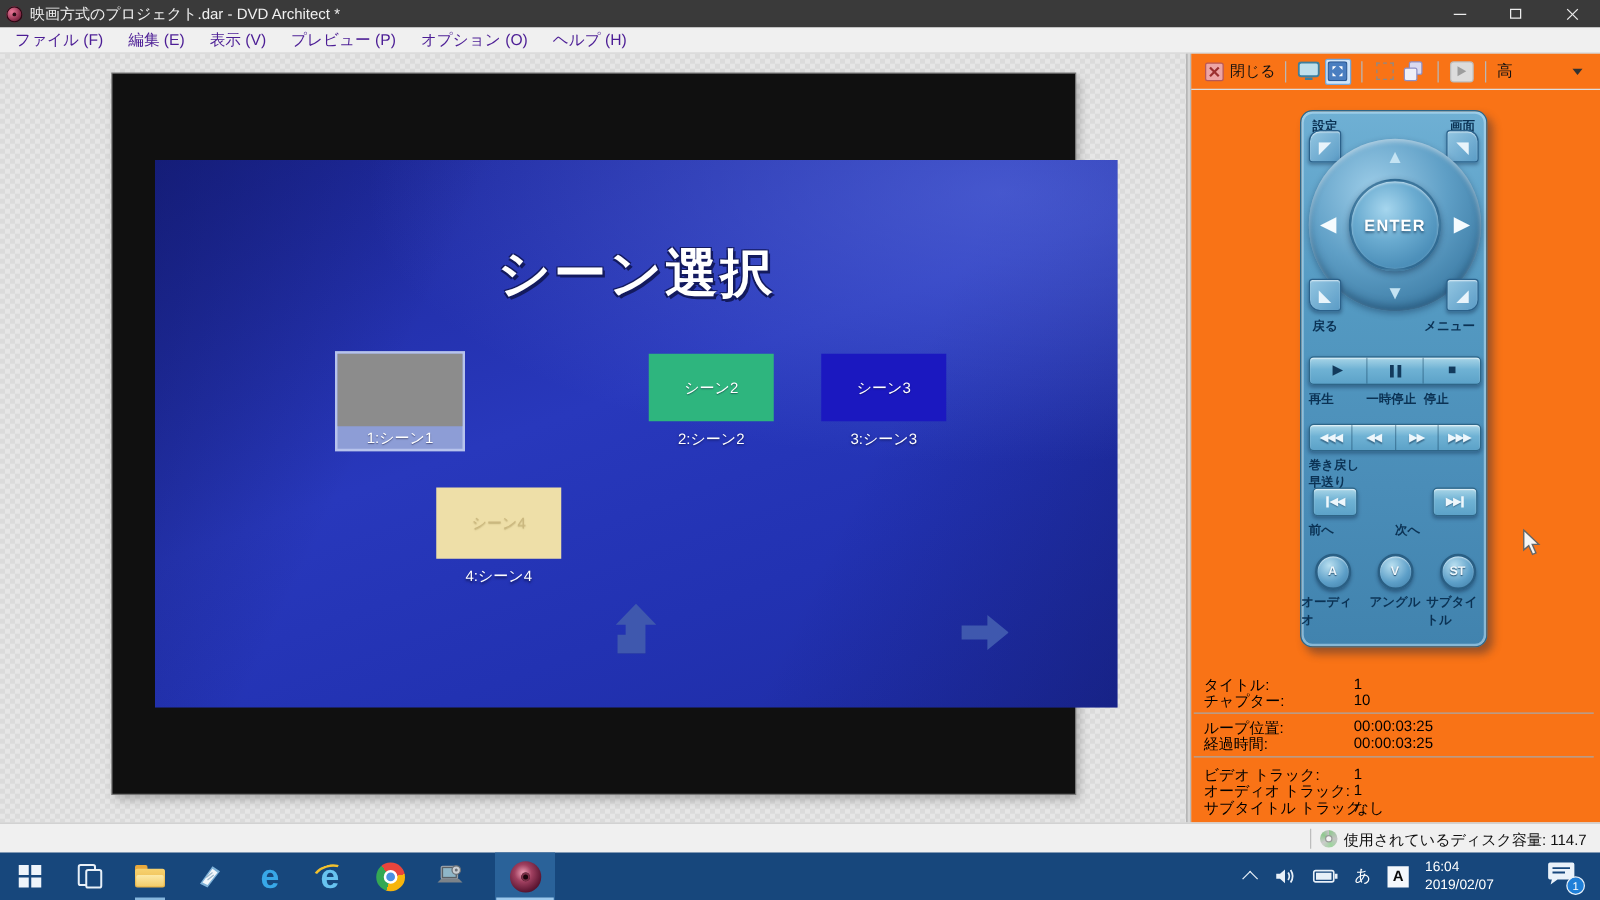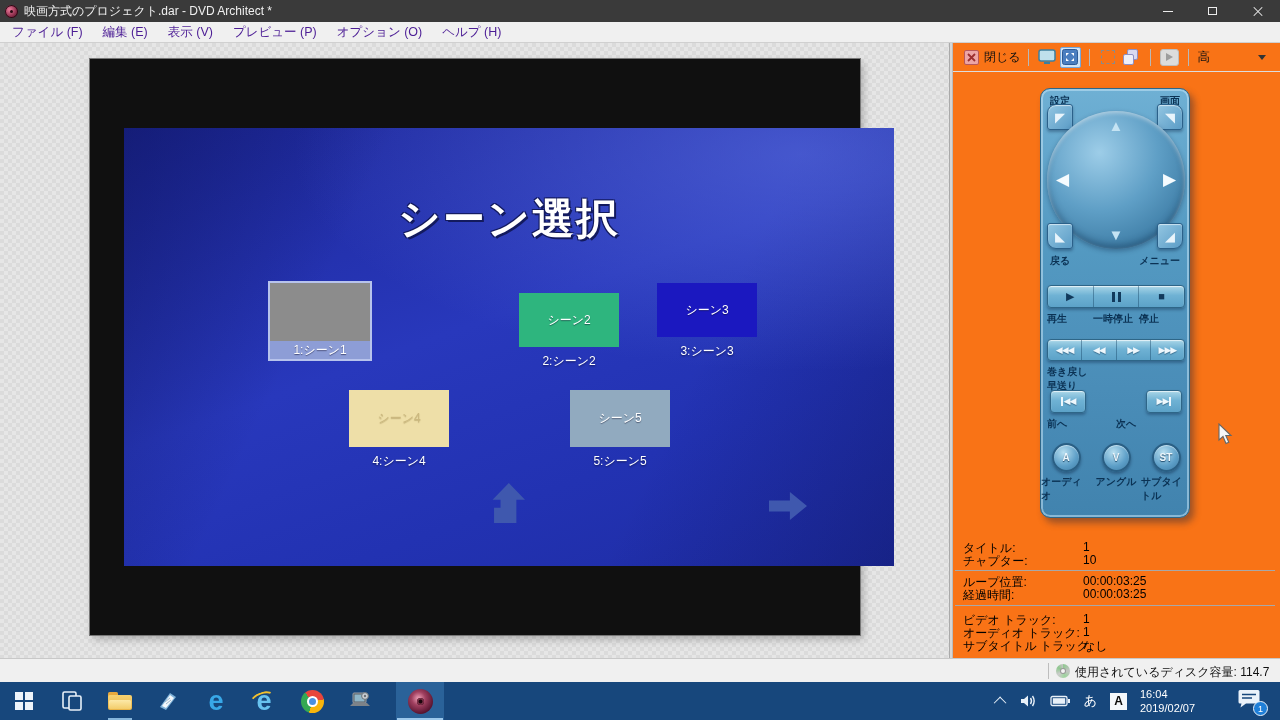--- a/index.html
+++ b/index.html
@@ -46,21 +46,21 @@
   .menu-title { position:absolute; left:0; top:63px; width:100%; text-align:center;
     font-size:42px; font-weight:bold; color:#fff; letter-spacing:2px;
     text-shadow:2px 2px 0 #131a5e, -1px -1px 0 #131a5e, 1px -1px 0 #131a5e, -1px 1px 0 #131a5e; }
 
   
   .scene-thumb { position:relative; width:100px; display:flex; align-items:center; justify-content:center; }
   .scene-thumb-text { font-size:12px; color:#fff; text-shadow:0 1px 1px rgba(0,0,30,0.45); }
   .scene-caption { width:100px; margin-top:6px; text-align:center; font-size:12px; color:#fff;
     text-shadow:0 1px 2px rgba(0,0,30,0.6); }
   .scene-wrap { position:absolute; }
-  .sc2 { left:347px; top:165px;padding-left:48px; } .sc3 { left:533px; top:155px; }
+  .sc2 { left:347px; top:155px;padding-left:48px; } .sc3 { left:533px; top:155px; }
   .sc4 { left:225px; top:262px; } .sc5 { left:446px; top:262px; }
   .sc2 .scene-thumb, .sc3 .scene-thumb { height:54px; }
   .sc4 .scene-thumb, .sc5 .scene-thumb { height:57px; }
   .sc4 .scene-thumb-text { color:#cbb87f; text-shadow:0 1px 1px rgba(120,100,40,0.35); }
   .scene1-wrap { position:absolute; left:144px; top:153px; width:104px; height:80px;
     border:2px solid #b7c3ec; background:#8d9dd6; }
   .scene1-thumb { width:100px; height:58px; }
   .scene1-label { width:100px; height:18px; line-height:18px; text-align:center; font-size:12px;
     color:#fff; text-shadow:0 1px 1px rgba(0,0,40,0.5); }
 
@@ -283,26 +283,20 @@
           <div class="scene-caption">3:シーン3</div>
         </div>
 
         <div class="scene-wrap sc4">
           <div class="scene-thumb" style="background: rgb(238, 223, 168);">
             <span class="scene-thumb-text">シーン4</span>
           </div>
           <div class="scene-caption">4:シーン4</div>
         </div>
 
-        <div class="scene-wrap sc5">
-          <div class="scene-thumb" style="background: rgb(145, 170, 191);">
-            <span class="scene-thumb-text">シーン5</span>
-          </div>
-          <div class="scene-caption">5:シーン5</div>
-        </div>
 
         <div class="nav-up"></div>
         <div class="nav-right"></div>
       </div>
     </div>
   </div>
 
   <div class="splitter"></div>
 
   <div class="rightpanel">
@@ -358,20 +352,23 @@
         </div>
       <div class="corner-btn cb-tr">
           <span>◥</span>
         </div>
 
       <div class="dpad">
         <span class="dpad-arrow da-up">▲</span>
         <span class="dpad-arrow da-down">▼</span>
         <span class="dpad-arrow da-left">◀</span>
         <span class="dpad-arrow da-right">▶</span>
+        <div class="enter-btn">
+          <span class="enter-text">ENTER</span>
+        </div>
       </div>
 
       <div class="corner-btn cb-bl">
           <span>◣</span>
         </div>
       <div class="corner-btn cb-br">
           <span>◢</span>
         </div>
       <span class="r-label" style="left:9px; top:165px;">戻る</span>
       <span class="r-label" style="right:9px; top:165px;">メニュー</span>

